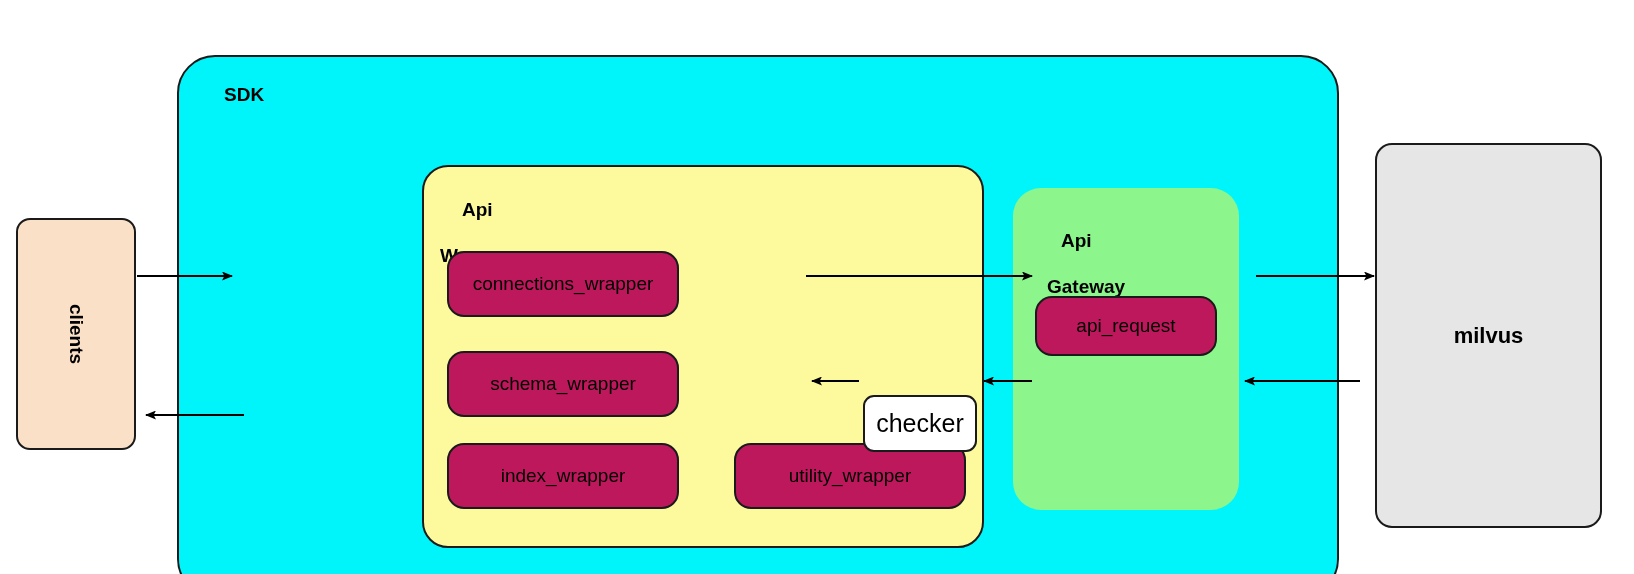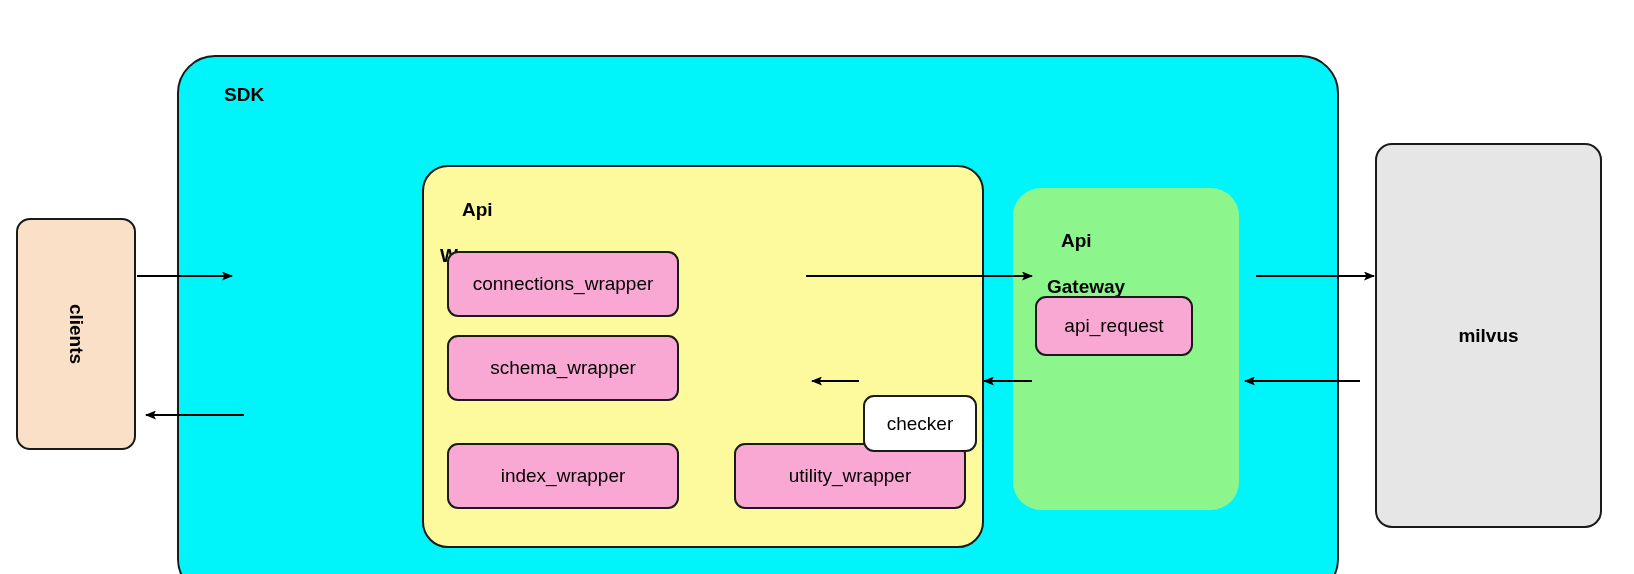--- a/index.html
+++ b/index.html
@@ -81,46 +81,46 @@
     display: block;
   }
   #api-gateway-label {
     left: 34px;
     top: 18px;
   }
   #api-gateway-label .lead-indent { padding-left: 14px; display: block; }
 
   
   .node {
-    background: #f9a8d4;
-    border-radius: 11px;
+    background: #be185d;
+    border-radius: 17px;
     font-size: 19px;
     font-weight: normal;
     text-align: center;
   }
 
   .wrapper-node { width: 232px; height: 66px; }
   .col-left  { left: 23px; }
   .col-right { left: 310px; }
   .row-1 { top: 84px; }
-  .row-2 { top: 168px; }
+  .row-2 { top: 184px; }
   .row-3 { top: 276px; }
 
-  .gw-node { left: 22px; width: 158px; height: 60px; }
+  .gw-node { left: 22px; width: 182px; height: 60px; }
   .gw-row-1 { top: 108px; }
   .gw-row-2 { top: 218px; }
 
   #checker-node {
     left: 861px;
     top: 353px;
     width: 114px;
     height: 57px;
     background: #ffffff;
     border-radius: 11px;
-    font-size: 19px;
+    font-size: 25px;
   }
 
   
   #clients-box {
     left: 16px;
     top: 218px;
     width: 120px;
     height: 232px;
     background: #fbe0c8;
     border-radius: 14px;
@@ -135,21 +135,21 @@
   #milvus-box {
     left: 1375px;
     top: 143px;
     width: 227px;
     height: 385px;
     background: #e6e6e6;
     border-radius: 17px;
   }
   #milvus-label {
     font-weight: bold;
-    font-size: 19px;
+    font-size: 22px;
   }
 
   
   #connectors {
     position: absolute;
     left: 0;
     top: 0;
     width: 1634px;
     height: 574px;
     pointer-events: none;

